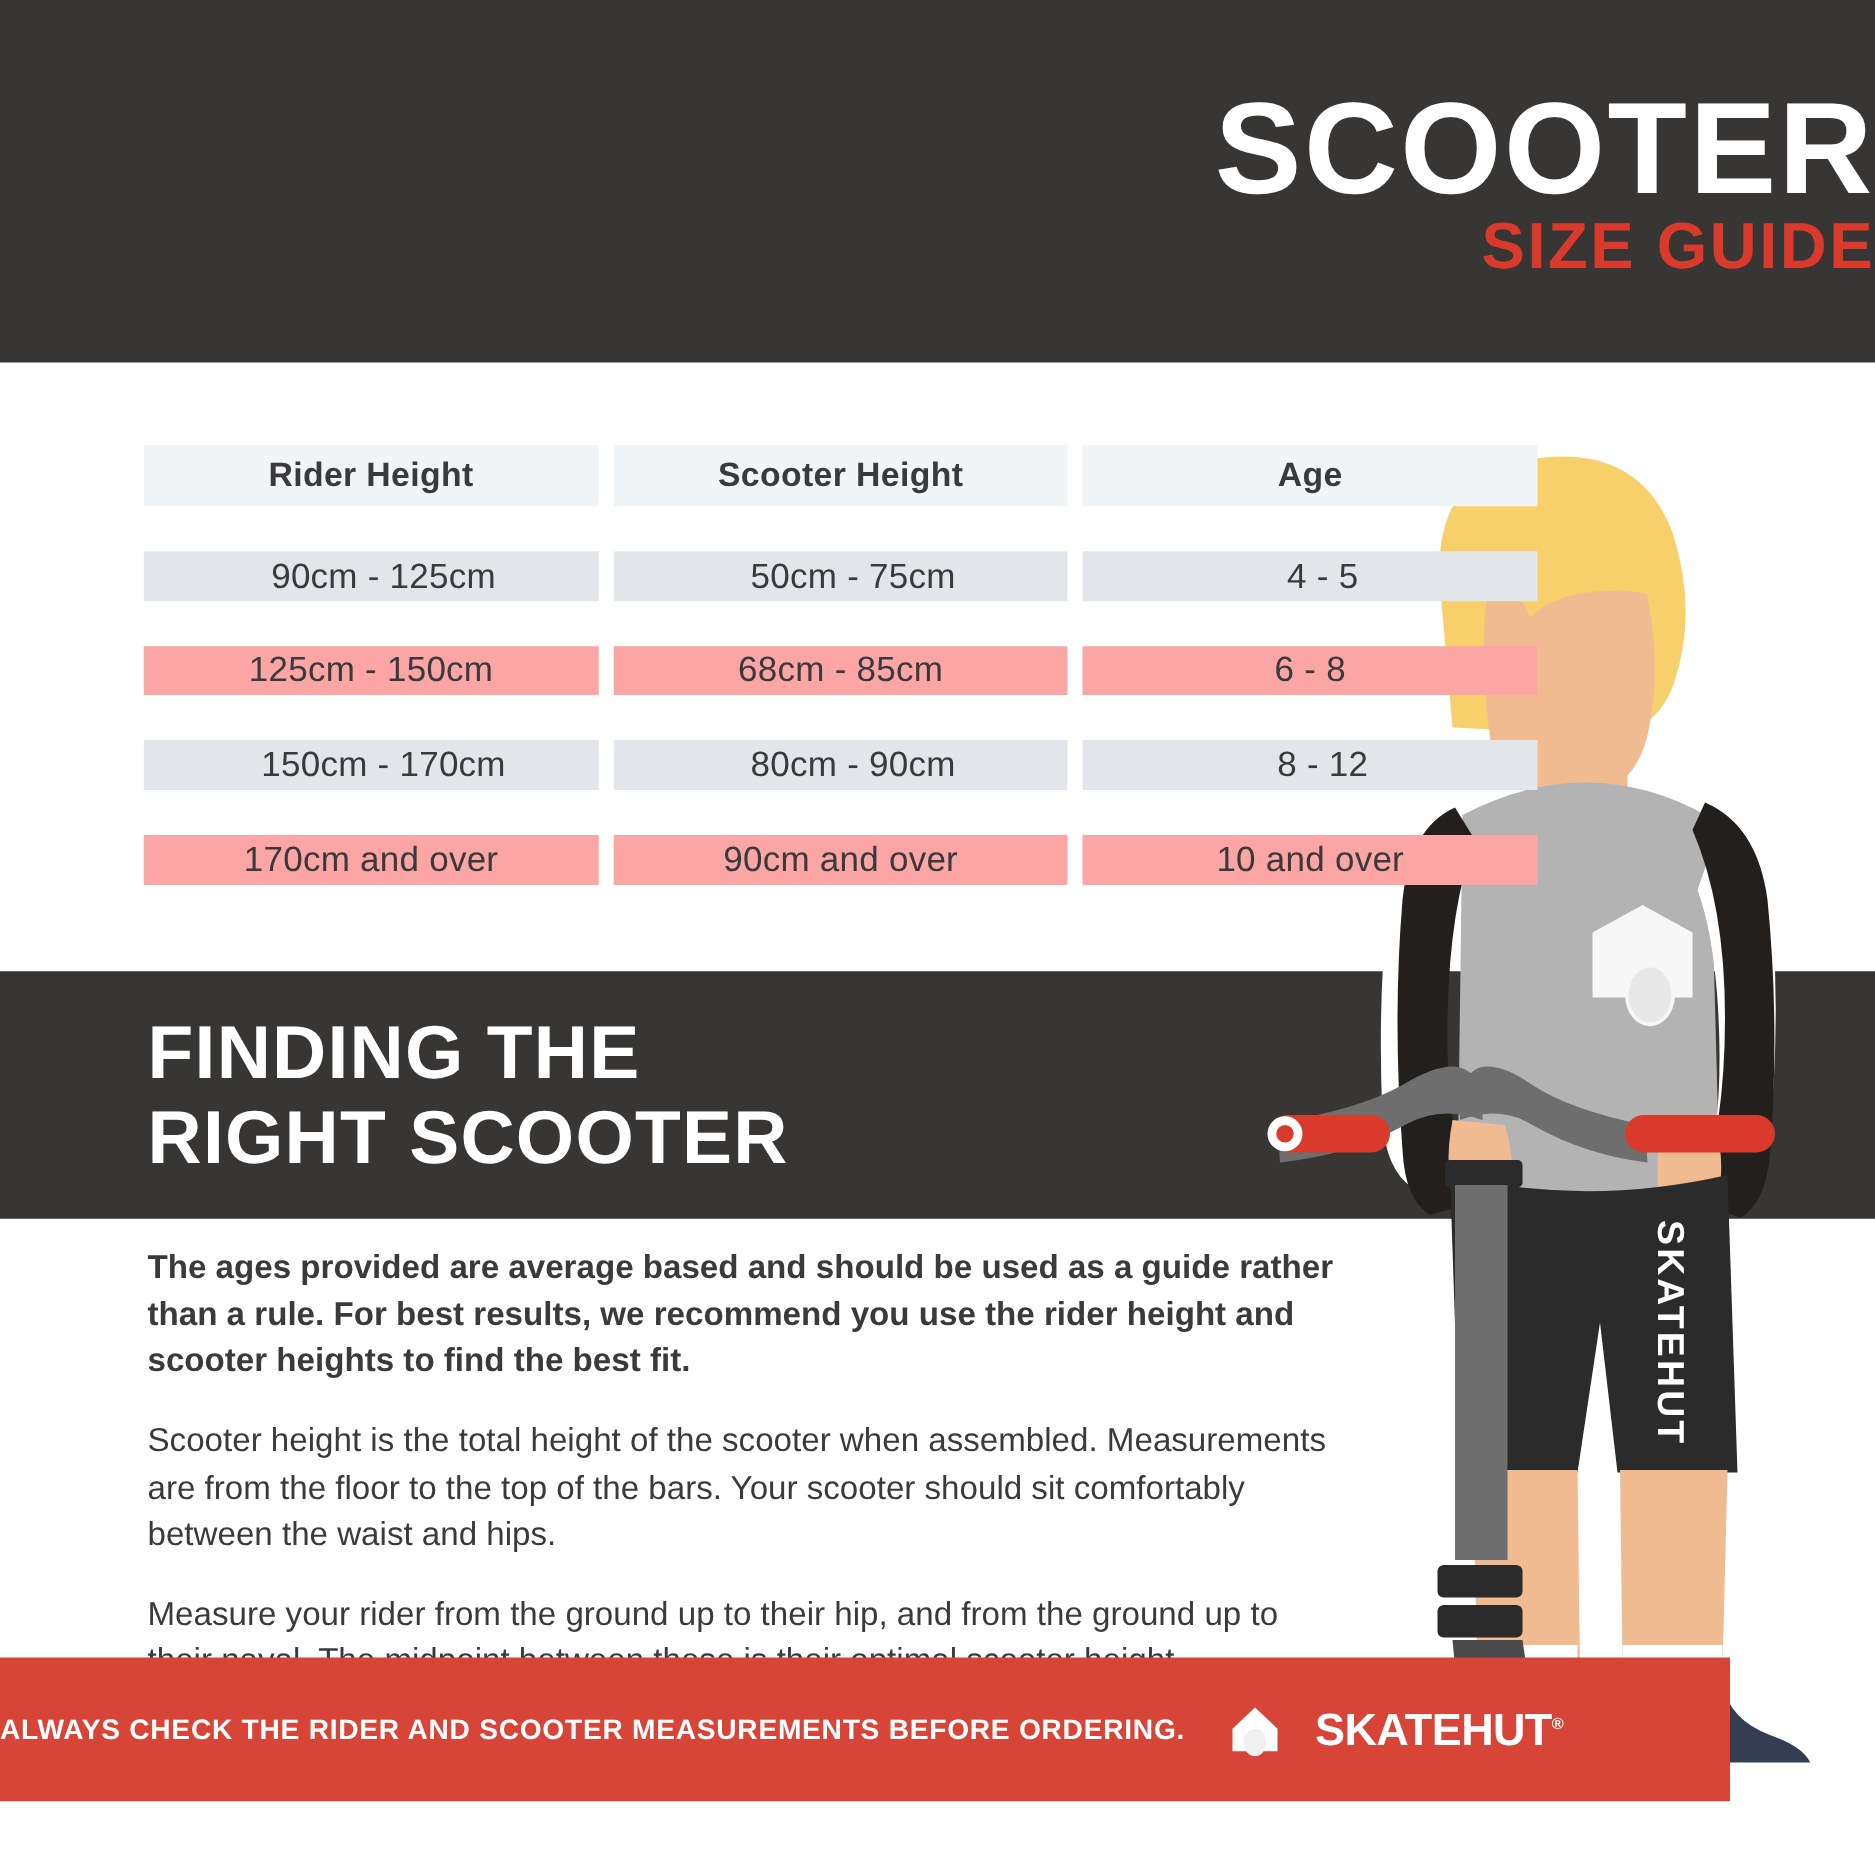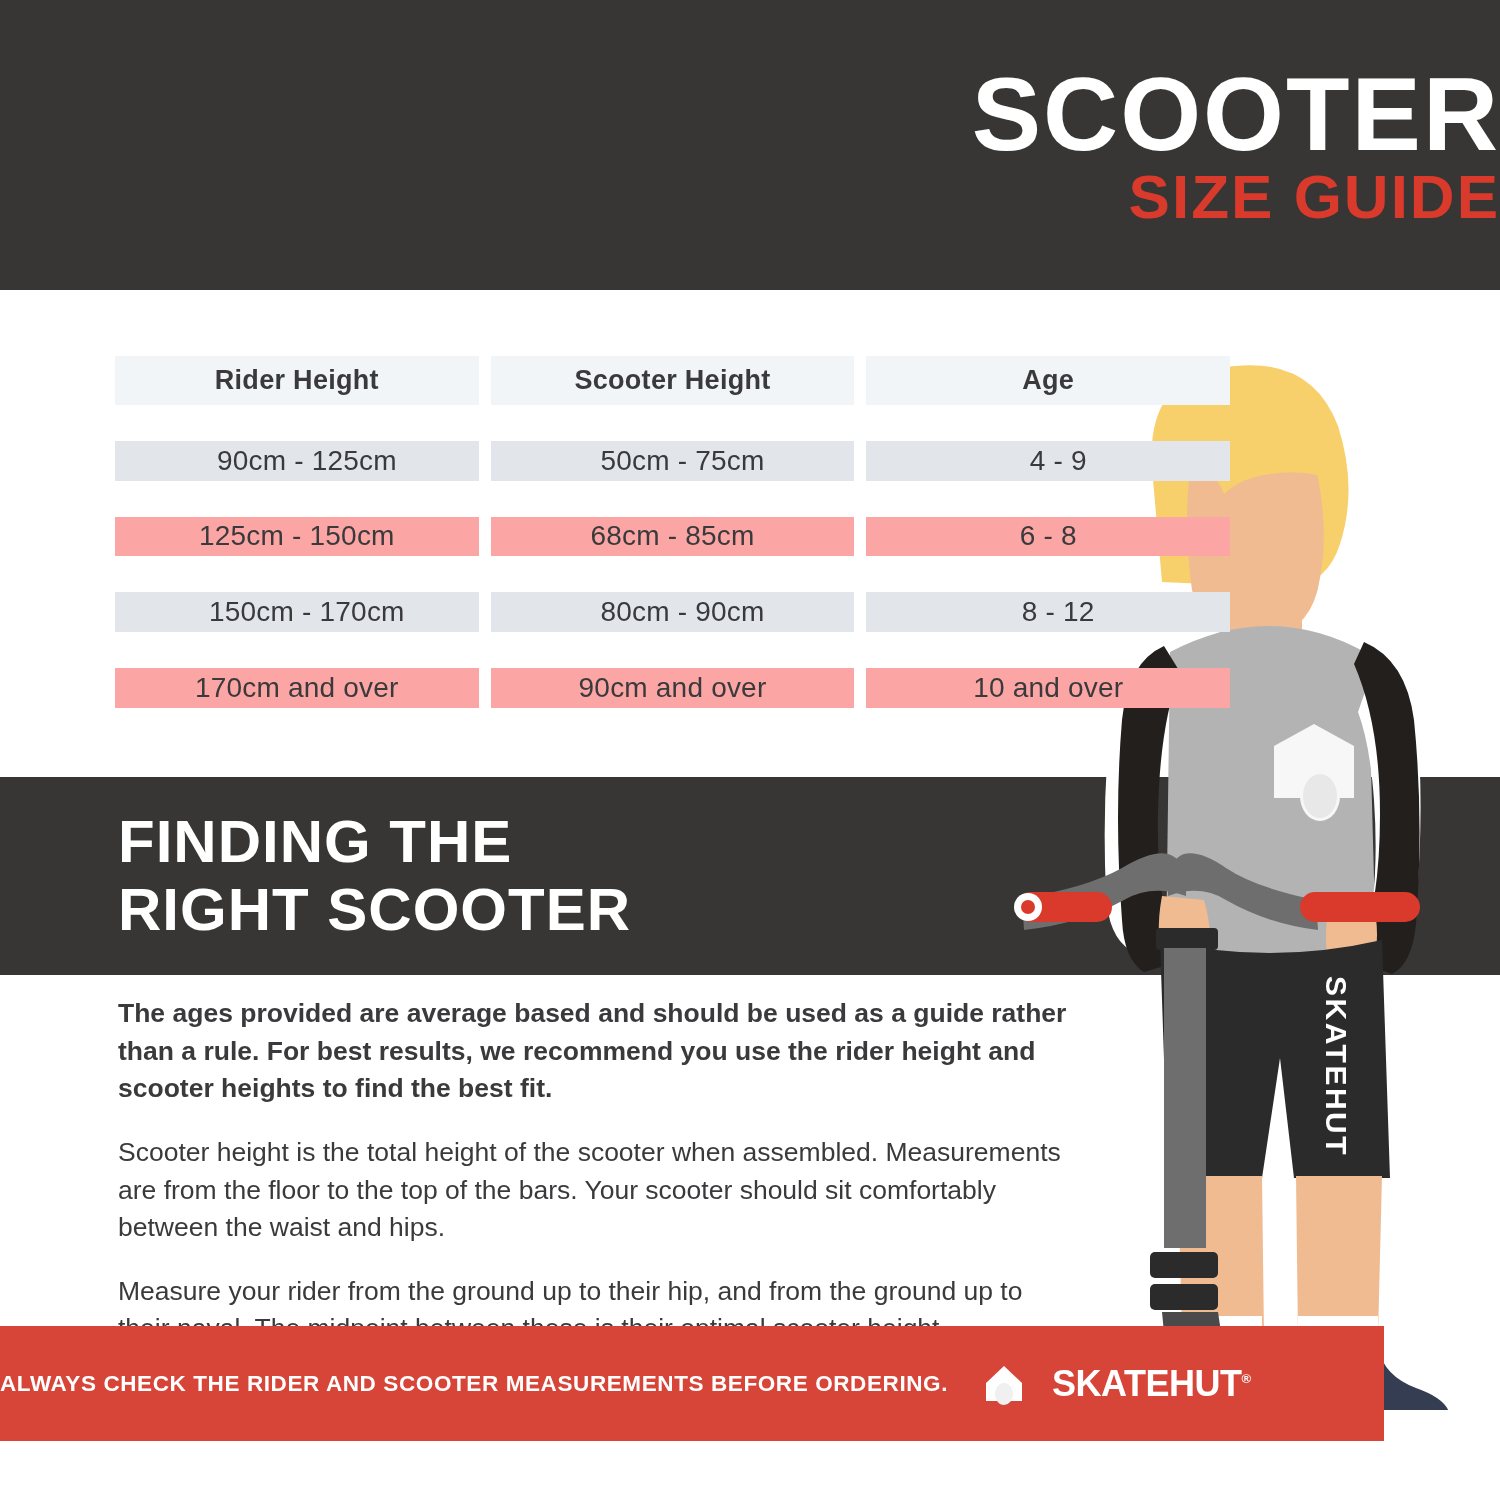--- a/index.html
+++ b/index.html
@@ -18,21 +18,21 @@
     background:#373634;
     display:flex;flex-direction:column;align-items:flex-end;justify-content:center;
   }
   .title-main{
     font-size:104px;font-weight:bold;color:#ffffff;
     letter-spacing:2px;line-height:1.0;
     text-align:center;margin:0;padding:0;
     font-family:"Liberation Sans", sans-serif;
   }
   .title-sub{
-    font-size:62px;font-weight:bold;color:#d93a2b;
+    font-size:52px;font-weight:bold;color:#d93a2b;
     letter-spacing:2px;line-height:1.0;
     text-align:center;
     font-family:"Liberation Sans", sans-serif;
   }
 
   
   .table-wrap{
     position:absolute;left:115px;top:356px;width:1115px;height:352px;
     display:flex;gap:12px;
     z-index:6;
@@ -125,21 +125,21 @@
     <div class="col">
       <div class="cell head">Scooter Height</div>
       <div class="cell body odd">50cm - 75cm</div>
       <div class="cell body even">68cm - 85cm</div>
       <div class="cell body odd">80cm - 90cm</div>
       <div class="cell body even">90cm and over</div>
     </div>
 
     <div class="col">
       <div class="cell head">Age</div>
-      <div class="cell body odd">4 - 9</div>
+      <div class="cell body odd">4 - 5</div>
       <div class="cell body even">6 - 8</div>
       <div class="cell body odd">8 - 12</div>
       <div class="cell body even">10 and over</div>
     </div>
 
   </div>
 
   <div class="mid-band"></div>
   <div class="mid-title">
     <div>FINDING THE</div>

